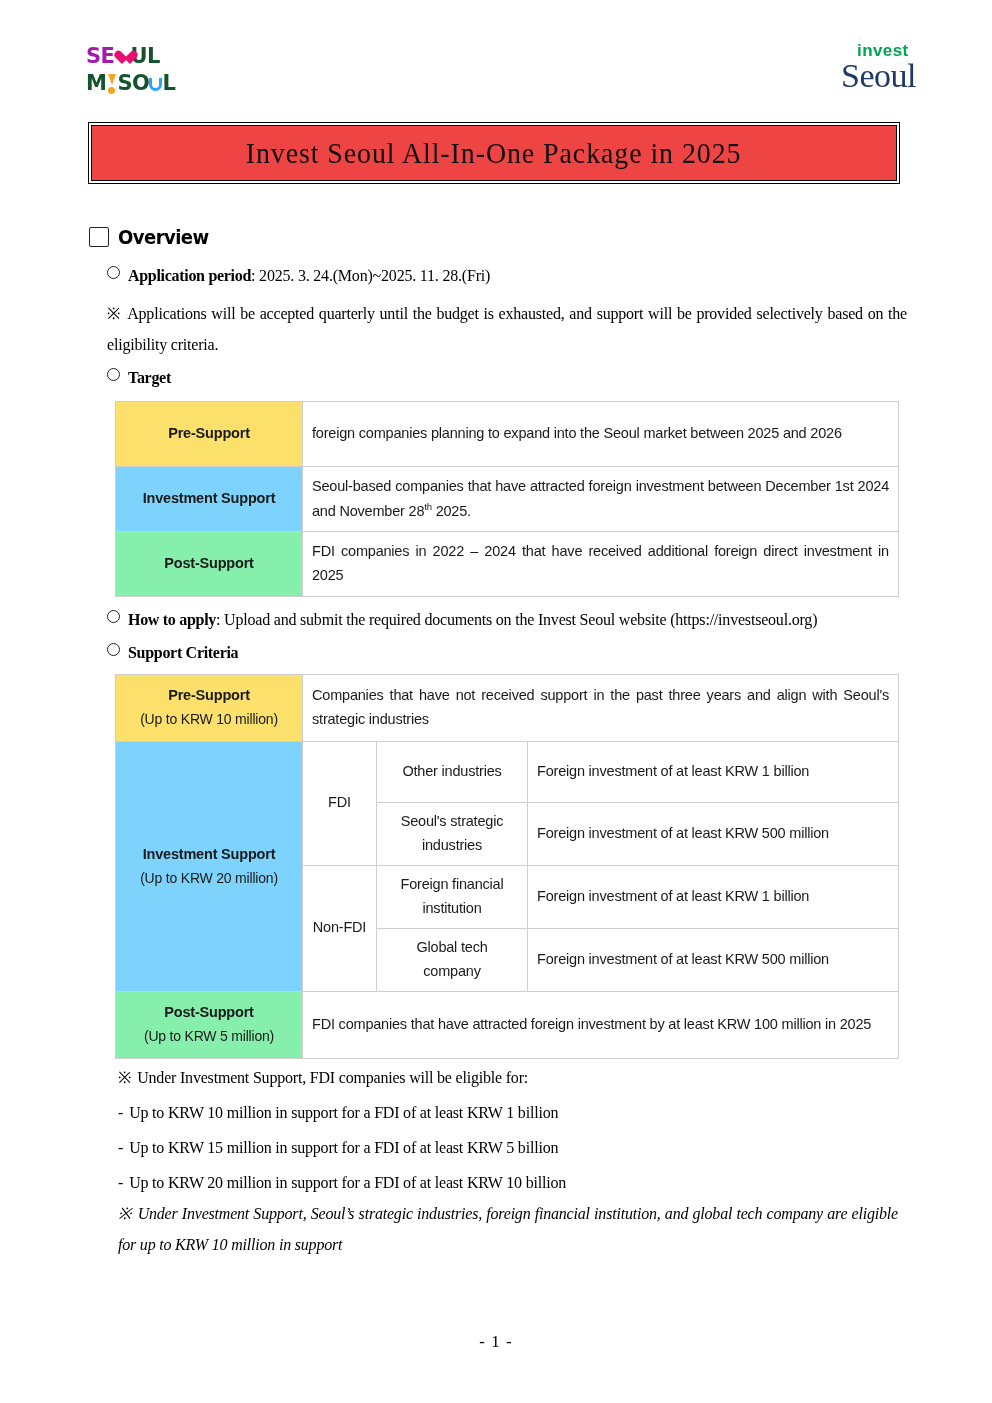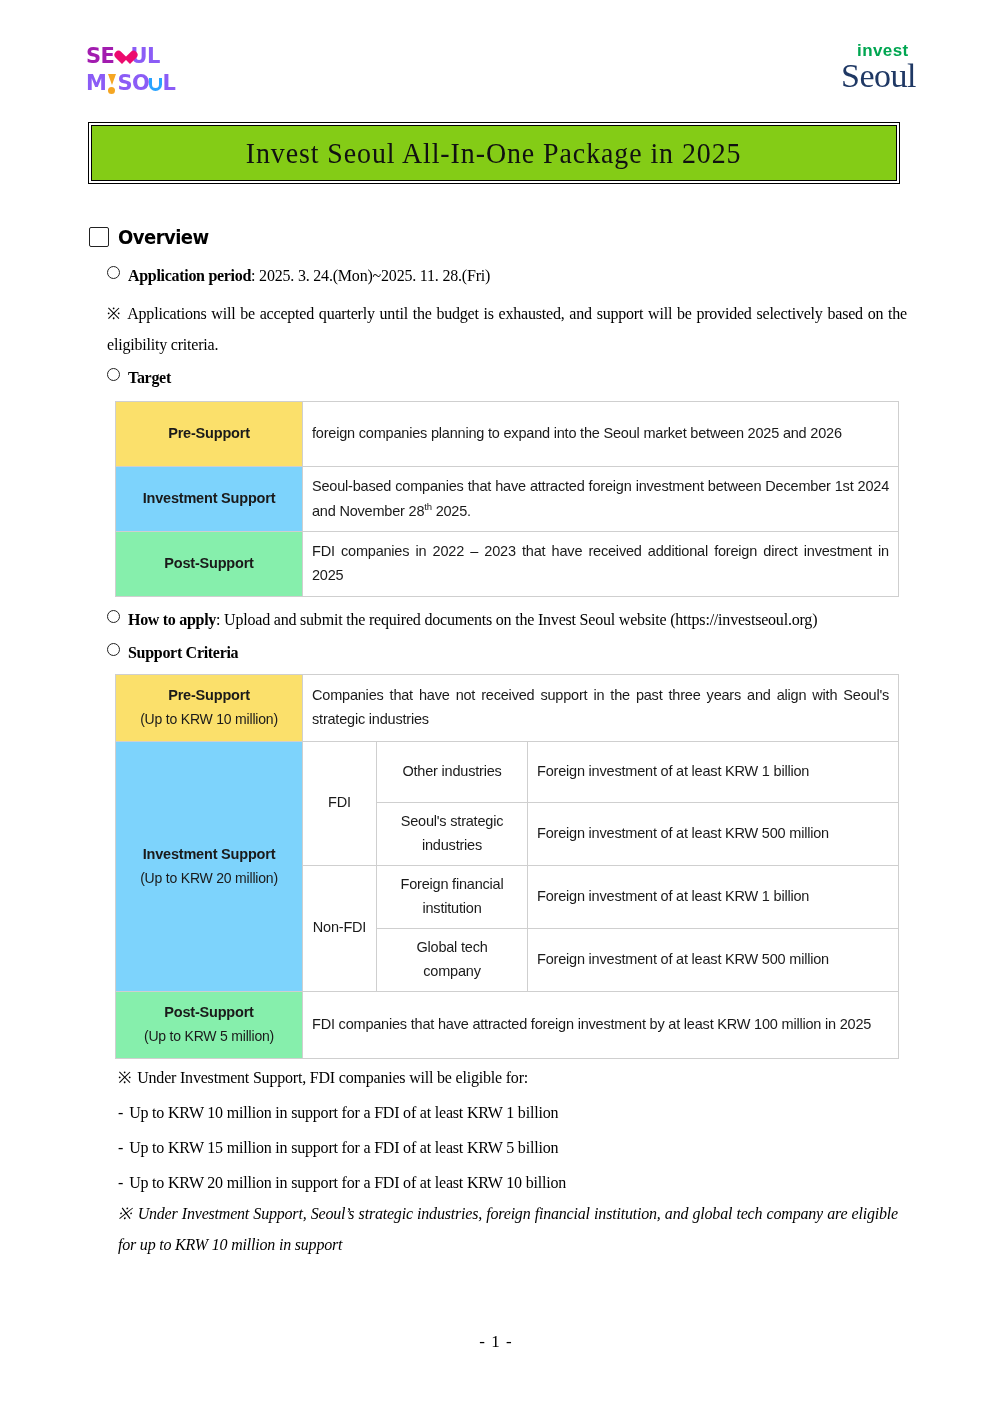--- a/index.html
+++ b/index.html
@@ -26,21 +26,21 @@
   }
   .logo-seoul .row1{
     font-size:21px;letter-spacing:-0.5px;height:24px;
     display:flex;align-items:center;
   }
   .logo-seoul .row2{
     font-size:21px;letter-spacing:-0.5px;height:24px;margin-top:3px;
     display:flex;align-items:center;
   }
   .lg-green{color:#a21caf;}
-  .lg-black{color:#8b5cf6;}
+  .lg-black{color:#14532d;}
   .heart{
     display:inline-block;width:16px;height:15px;position:relative;margin:0 0px;
     transform:translateY(1px);
   }
   .heart::before,.heart::after{
     content:"";position:absolute;width:8px;height:13px;
     background:#ec0b6e;border-radius:8px 8px 0 0;top:1px;
   }
   .heart::before{left:8px;transform:rotate(-45deg);transform-origin:0 100%;}
   .heart::after{left:8px;transform:rotate(45deg);transform-origin:100% 100%;}
@@ -78,21 +78,21 @@
     margin-left:16px;
   }
   .logo-invest .seo{
     font-family:"Liberation Serif", serif;
     color:#1f3864;font-size:34px;line-height:0.95;letter-spacing:-0.5px;
   }
 
   
   .title-banner{
     position:absolute;left:88px;top:122px;width:812px;height:62px;
-    background:#84cc16;
+    background:#ef4444;
     border:1px solid #000;
     box-shadow:0 0 0 2px #fff inset, 0 0 0 3px #000 inset;
     box-sizing:border-box;
     display:flex;align-items:center;justify-content:center;
   }
   .title-banner .t{
     font-family:"Liberation Serif", serif;
     font-size:30px;letter-spacing:1px;color:#111;
     transform:scaleX(0.93);
     white-space:nowrap;
@@ -221,21 +221,21 @@
       <tr>
         <td class="lbl-cell c-yellow">Pre-Support</td>
         <td class="desc" style="height:50px">foreign companies planning to expand into the Seoul market between 2025 and 2026</td>
       </tr>
       <tr>
         <td class="lbl-cell c-green">Investment Support</td>
         <td class="desc" style="height:50px"><span>Seoul-based companies that have attracted foreign investment between December 1st 2024 and November 28</span><sup>th</sup><span> 2025.</span></td>
       </tr>
       <tr>
         <td class="lbl-cell c-purple">Post-Support</td>
-        <td class="desc" style="height:50px">FDI companies in 2022 – 2023 that have received additional foreign direct investment in 2025</td>
+        <td class="desc" style="height:50px">FDI companies in 2022 – 2024 that have received additional foreign direct investment in 2025</td>
       </tr>
     </tbody>
   </table>
 
   <div class="bullet-line" style="left:107px;top:608px;width:820px;">
     <span class="circ"></span><span class="b-strong">How to apply</span><span class="plain">: Upload and submit the required documents on the Invest Seoul website (https://investseoul.org)</span>
   </div>
 
   <div class="bullet-line" style="left:107px;top:641px;width:400px;">
     <span class="circ"></span><span class="b-strong">Support Criteria</span>

